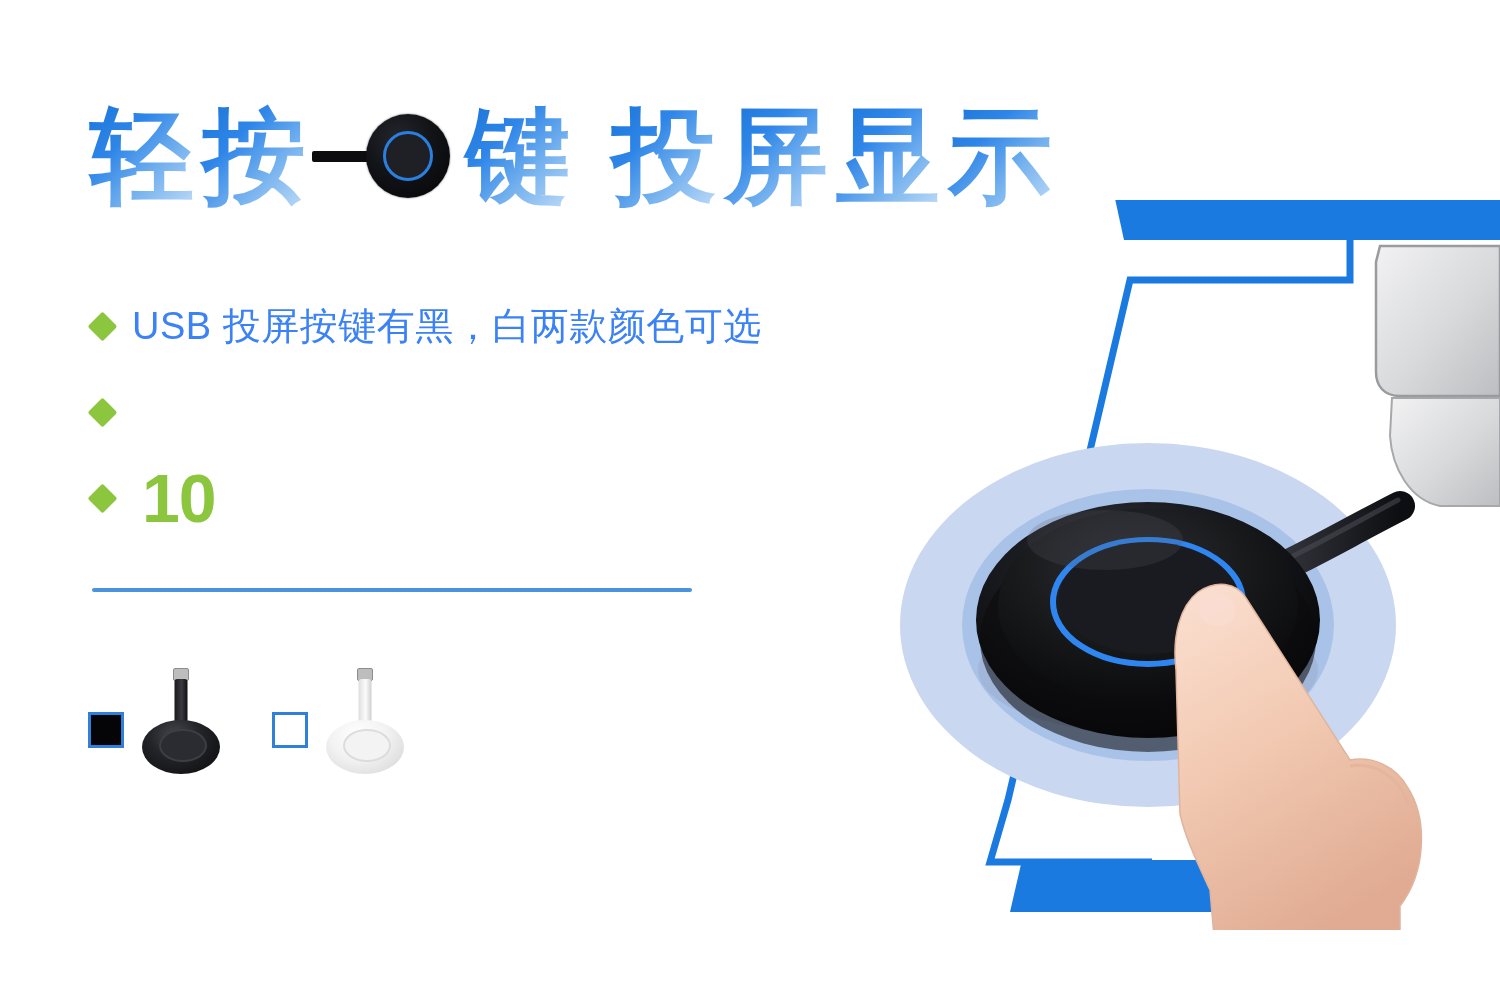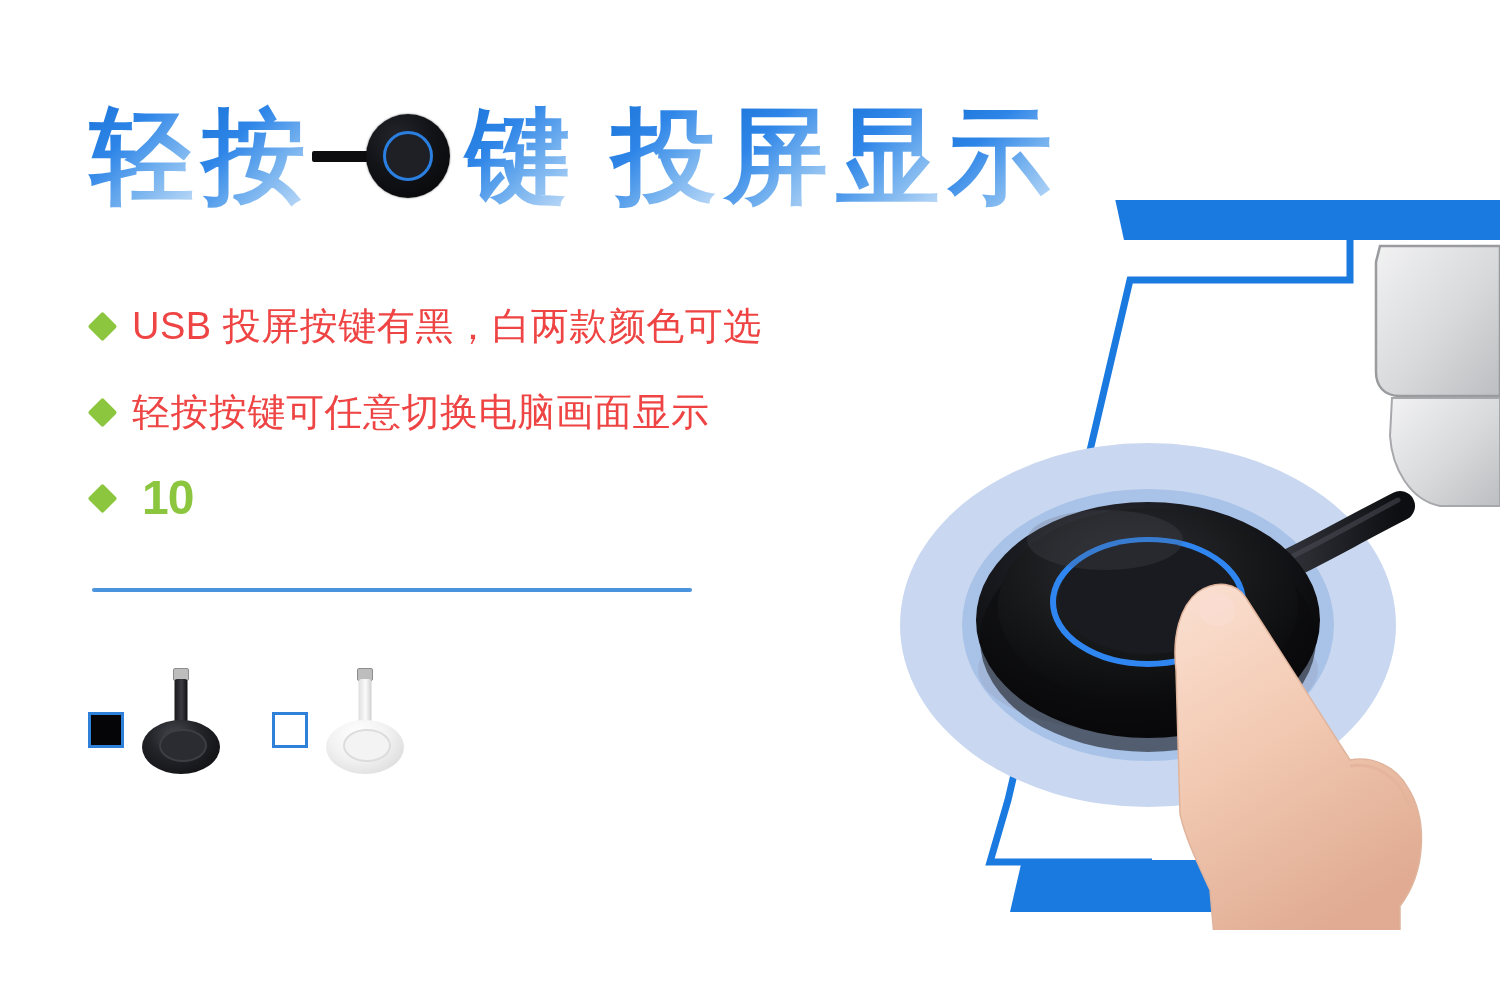--- a/index.html
+++ b/index.html
@@ -113,27 +113,27 @@
     width: 21px;
     height: 21px;
     background: #8cc63f;
     transform: rotate(45deg);
     flex: 0 0 auto;
     margin-right: 19px;
     border-radius: 2px;
   }
   .bullet-text {
     font-size: 38px;
-    color: #ef4444;
+    color: #3b82f6;
     line-height: 1;
     letter-spacing: 0.5px;
     white-space: nowrap;
   }
   .big-number {
-    font-size: 48px;
+    font-size: 68px;
     font-weight: 700;
     color: #8cc63f;
     line-height: 1;
     padding: 0 8px 0 10px;
     letter-spacing: -1px;
     vertical-align: -4px;
   }
 
   .divider {
     position: absolute;
@@ -277,21 +277,20 @@
 
   <div class="bullets">
 
     <div class="bullet-row">
       <span class="bullet-diamond"></span>
       <span class="bullet-text">USB 投屏按键有黑，白两款颜色可选</span>
     </div>
 
     <div class="bullet-row">
       <span class="bullet-diamond"></span>
-      <span class="bullet-text">轻按按键可任意切换电脑画面显示</span>
     </div>
 
     <div class="bullet-row">
       <span class="bullet-diamond"></span>
       <span class="big-number">10</span>
     </div>
 
   </div>
 
   <div class="divider"></div>

